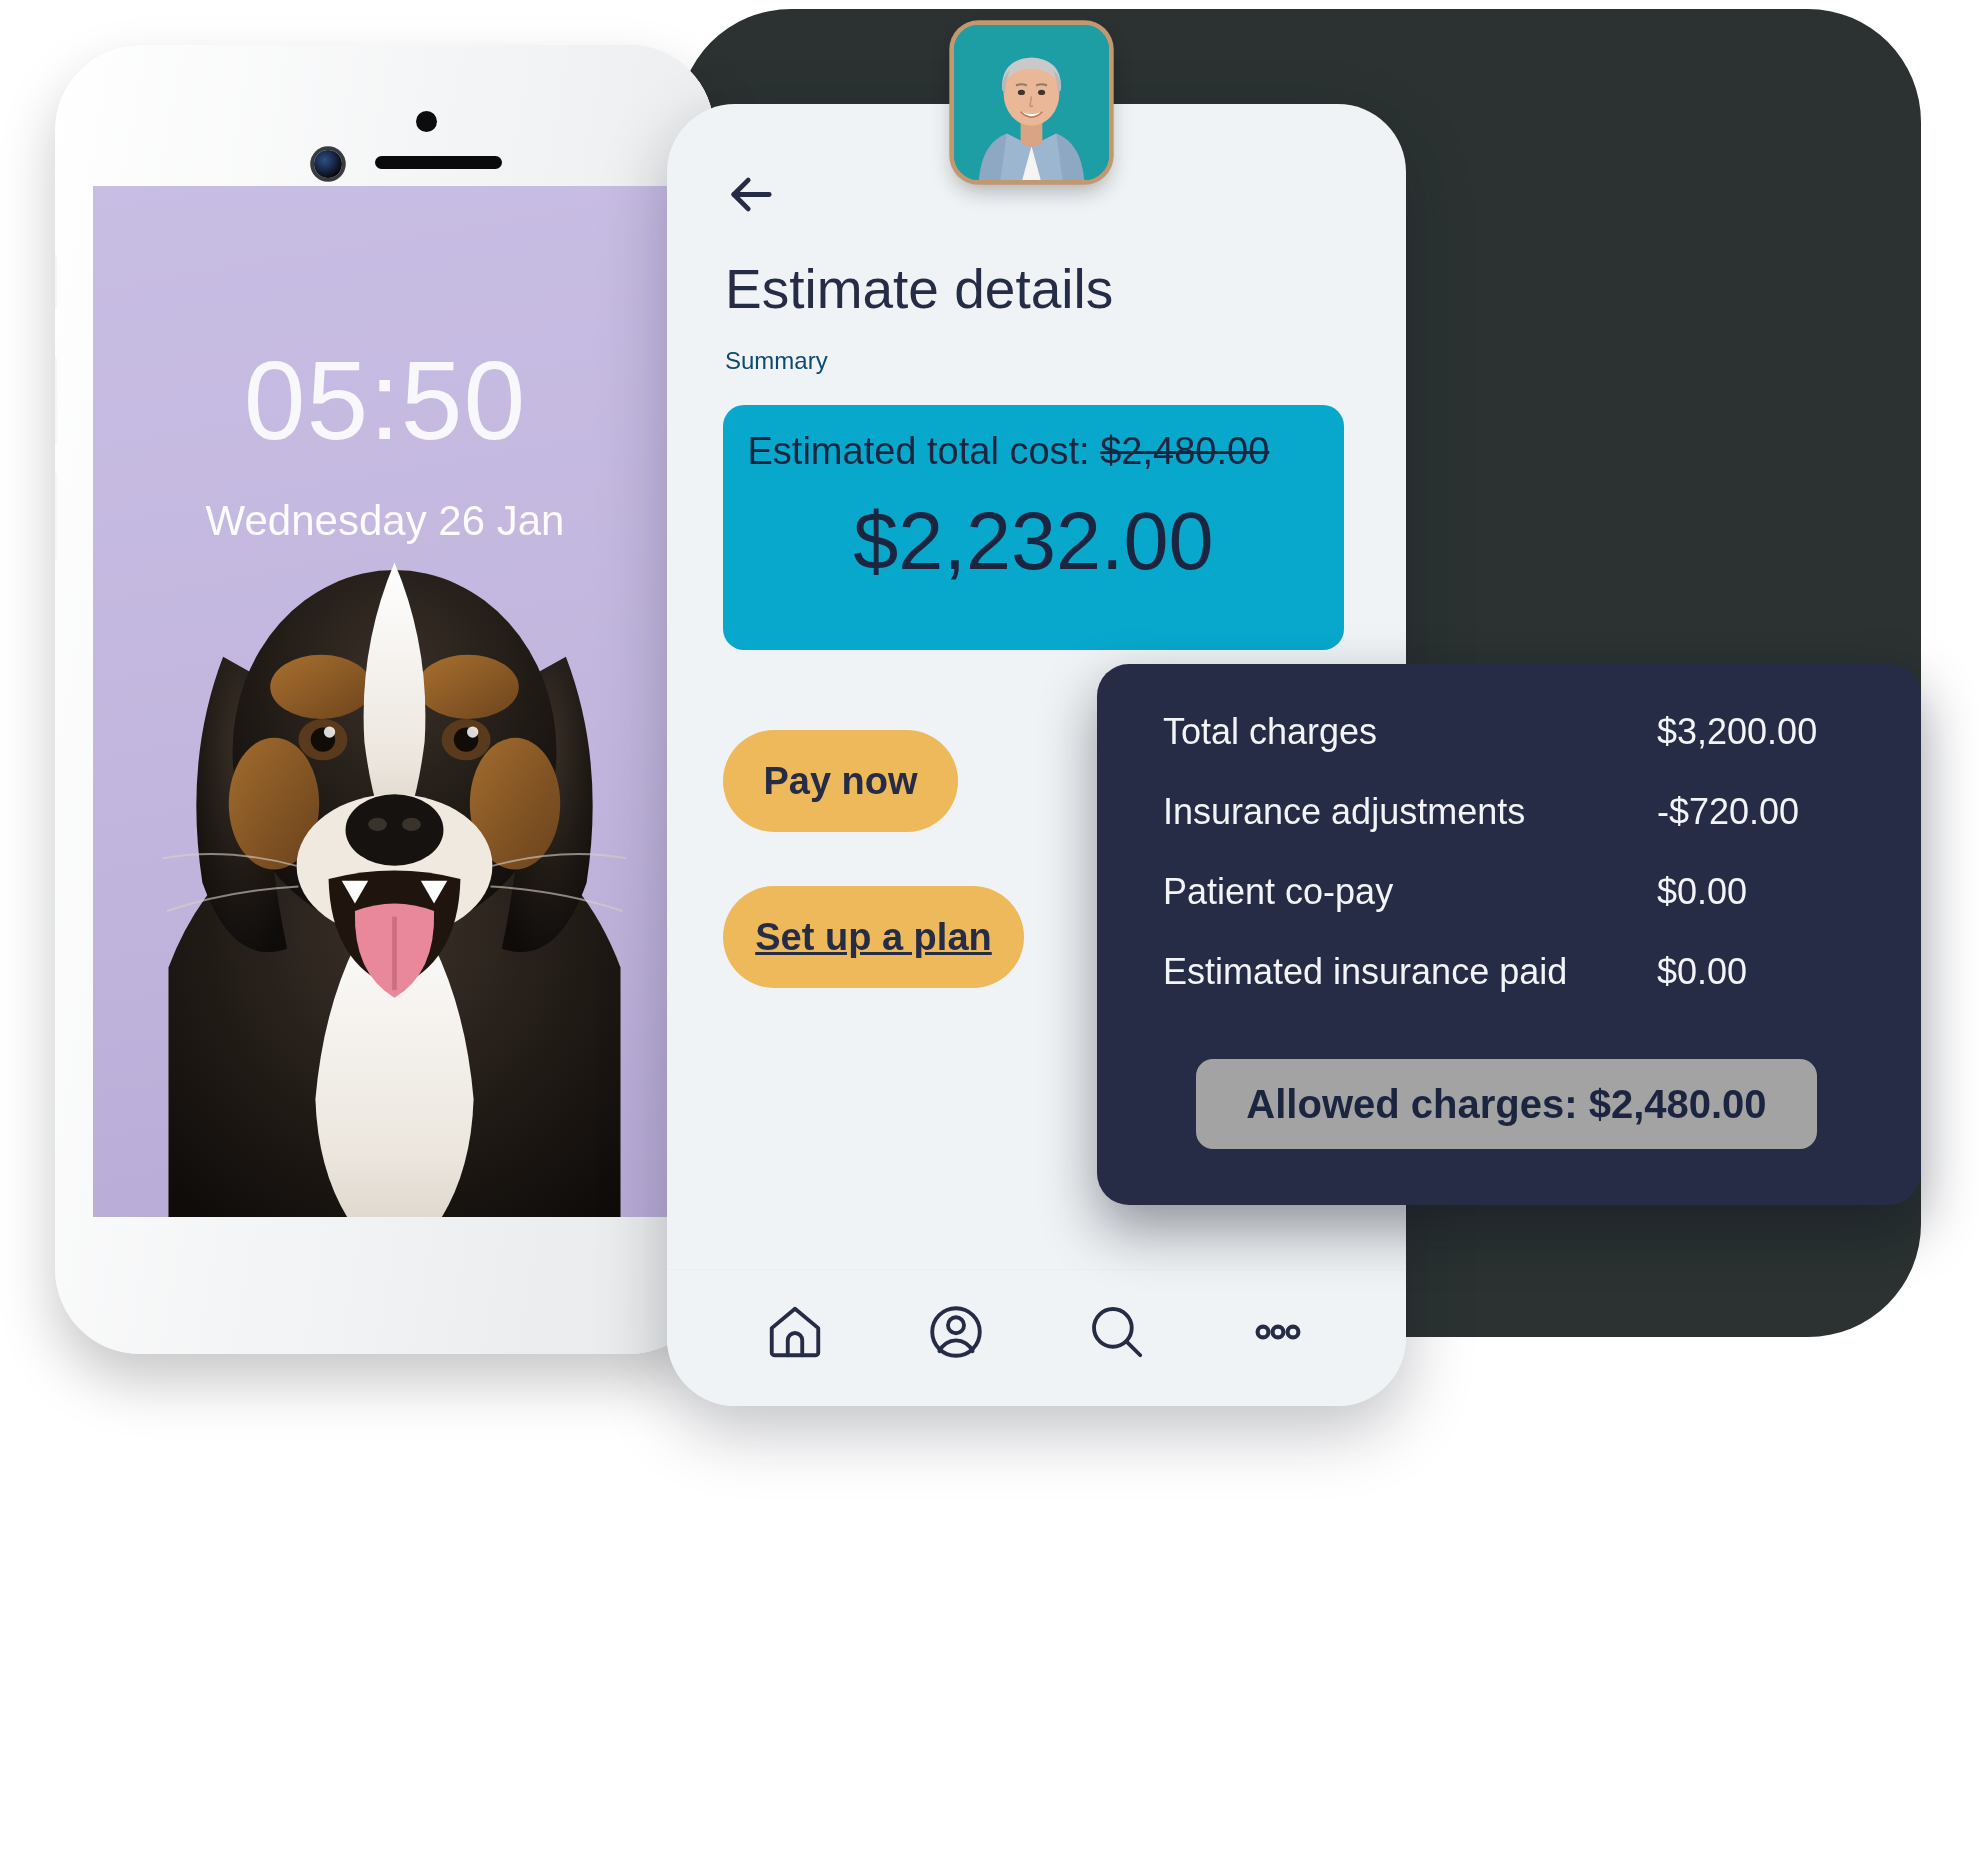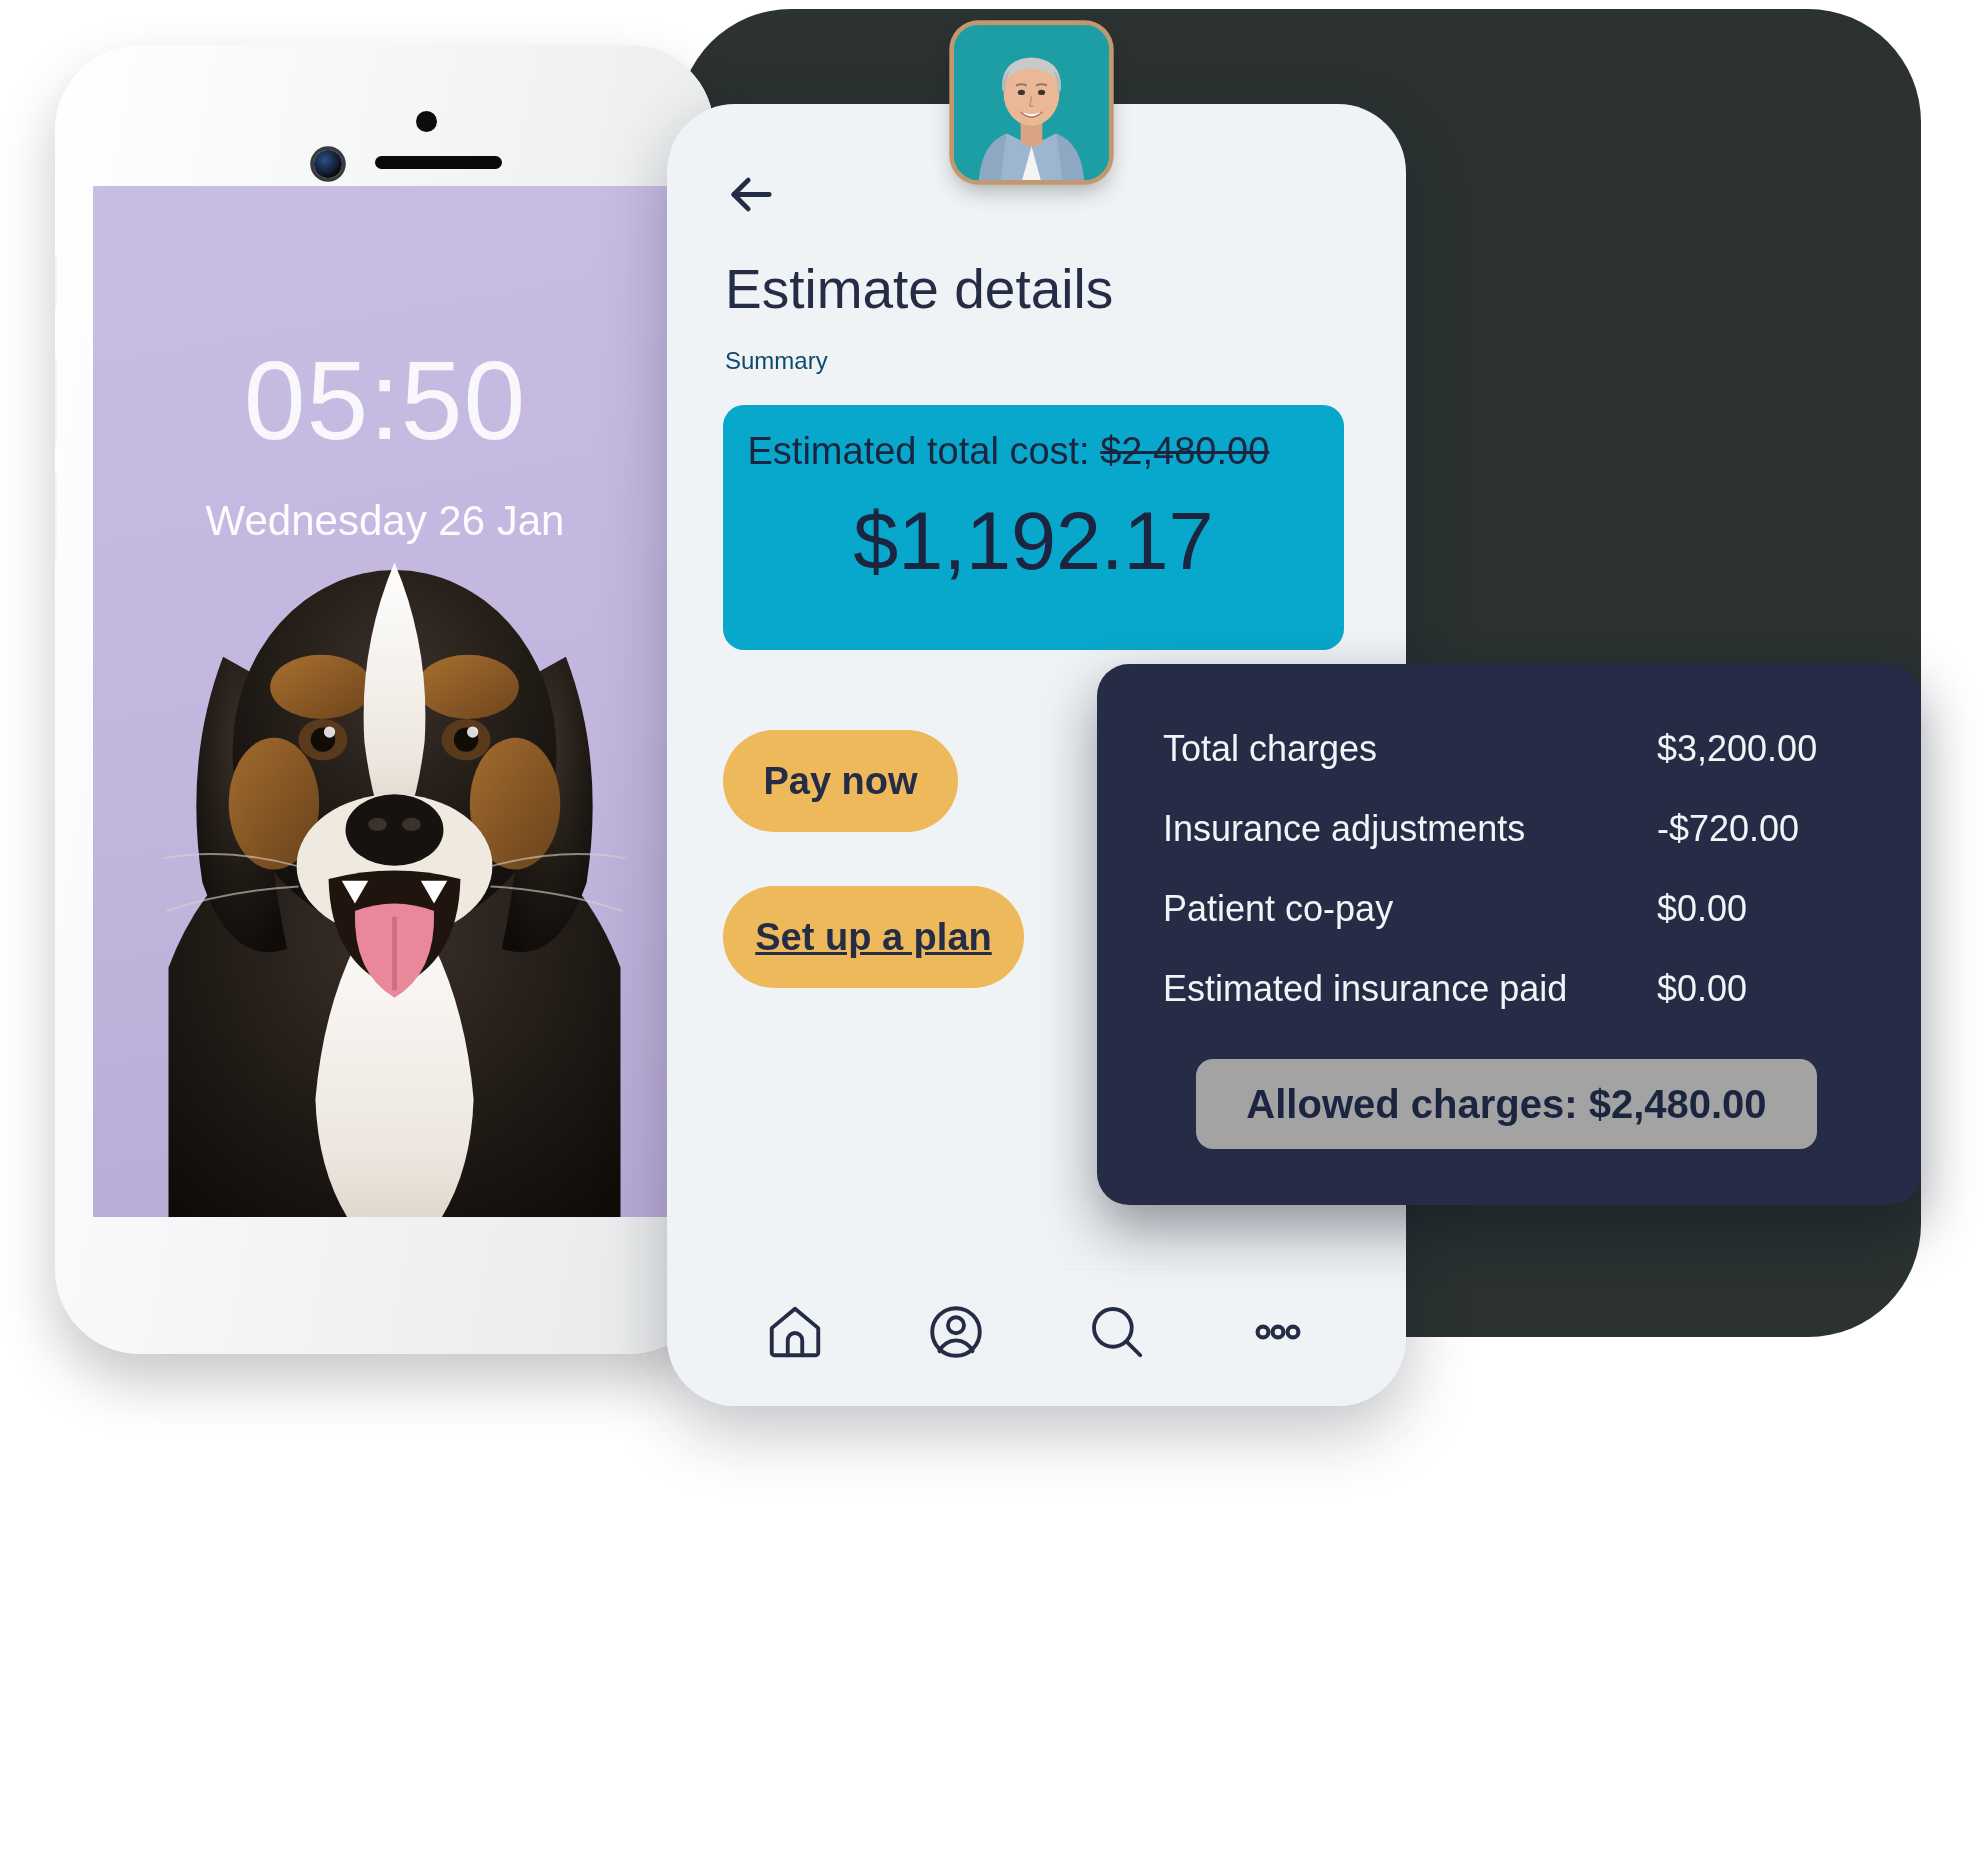--- a/index.html
+++ b/index.html
@@ -242,21 +242,21 @@
   .details-panel {
     position: absolute;
     left: 1097px;
     top: 664px;
     width: 824px;
     height: 541px;
     background: #262c45;
     border-radius: 32px;
     box-shadow: 0 24.5px 56px rgba(12,16,30,0.42);
     z-index: 30;
-    padding: 64px 66px 0 66px;
+    padding: 47px 66px 0 66px;
   }
   .charge-row {
     display: flex;
     justify-content: space-between;
     align-items: baseline;
     color: #f2f4f8;
     font-size: 36px;
     margin-bottom: 38px;
   }
   .charge-row .amt { min-width: 198px; text-align: left; }
@@ -394,21 +394,21 @@
       </svg>
     </div>
 
     <div class="page-title">Estimate details</div>
     <div class="summary-label">Summary</div>
 
     <div class="cost-card">
       <div class="cost-card-line1">
         <span>Estimated total cost: </span><span class="strike">$2,480.00</span>
       </div>
-      <div class="cost-card-amount">$1,192.17</div>
+      <div class="cost-card-amount">$2,232.00</div>
     </div>
 
     <button class="pill-btn btn-pay">Pay now</button>
     <button class="pill-btn btn-plan">Set up a plan</button>
 
     <div class="bottom-nav">
       <div class="nav-icon">
         <svg viewBox="0 0 24 24" fill="none" stroke="currentColor" stroke-width="1.5" stroke-linecap="round" stroke-linejoin="round">
           <path d="M3 10.5 L12 3 L21 10.5 V20 a1 1 0 0 1 -1 1 H4 a1 1 0 0 1 -1 -1 Z"></path>
           <path d="M9.2 21 V15.2 a2.8 2.8 0 0 1 5.6 0 V21"></path>

